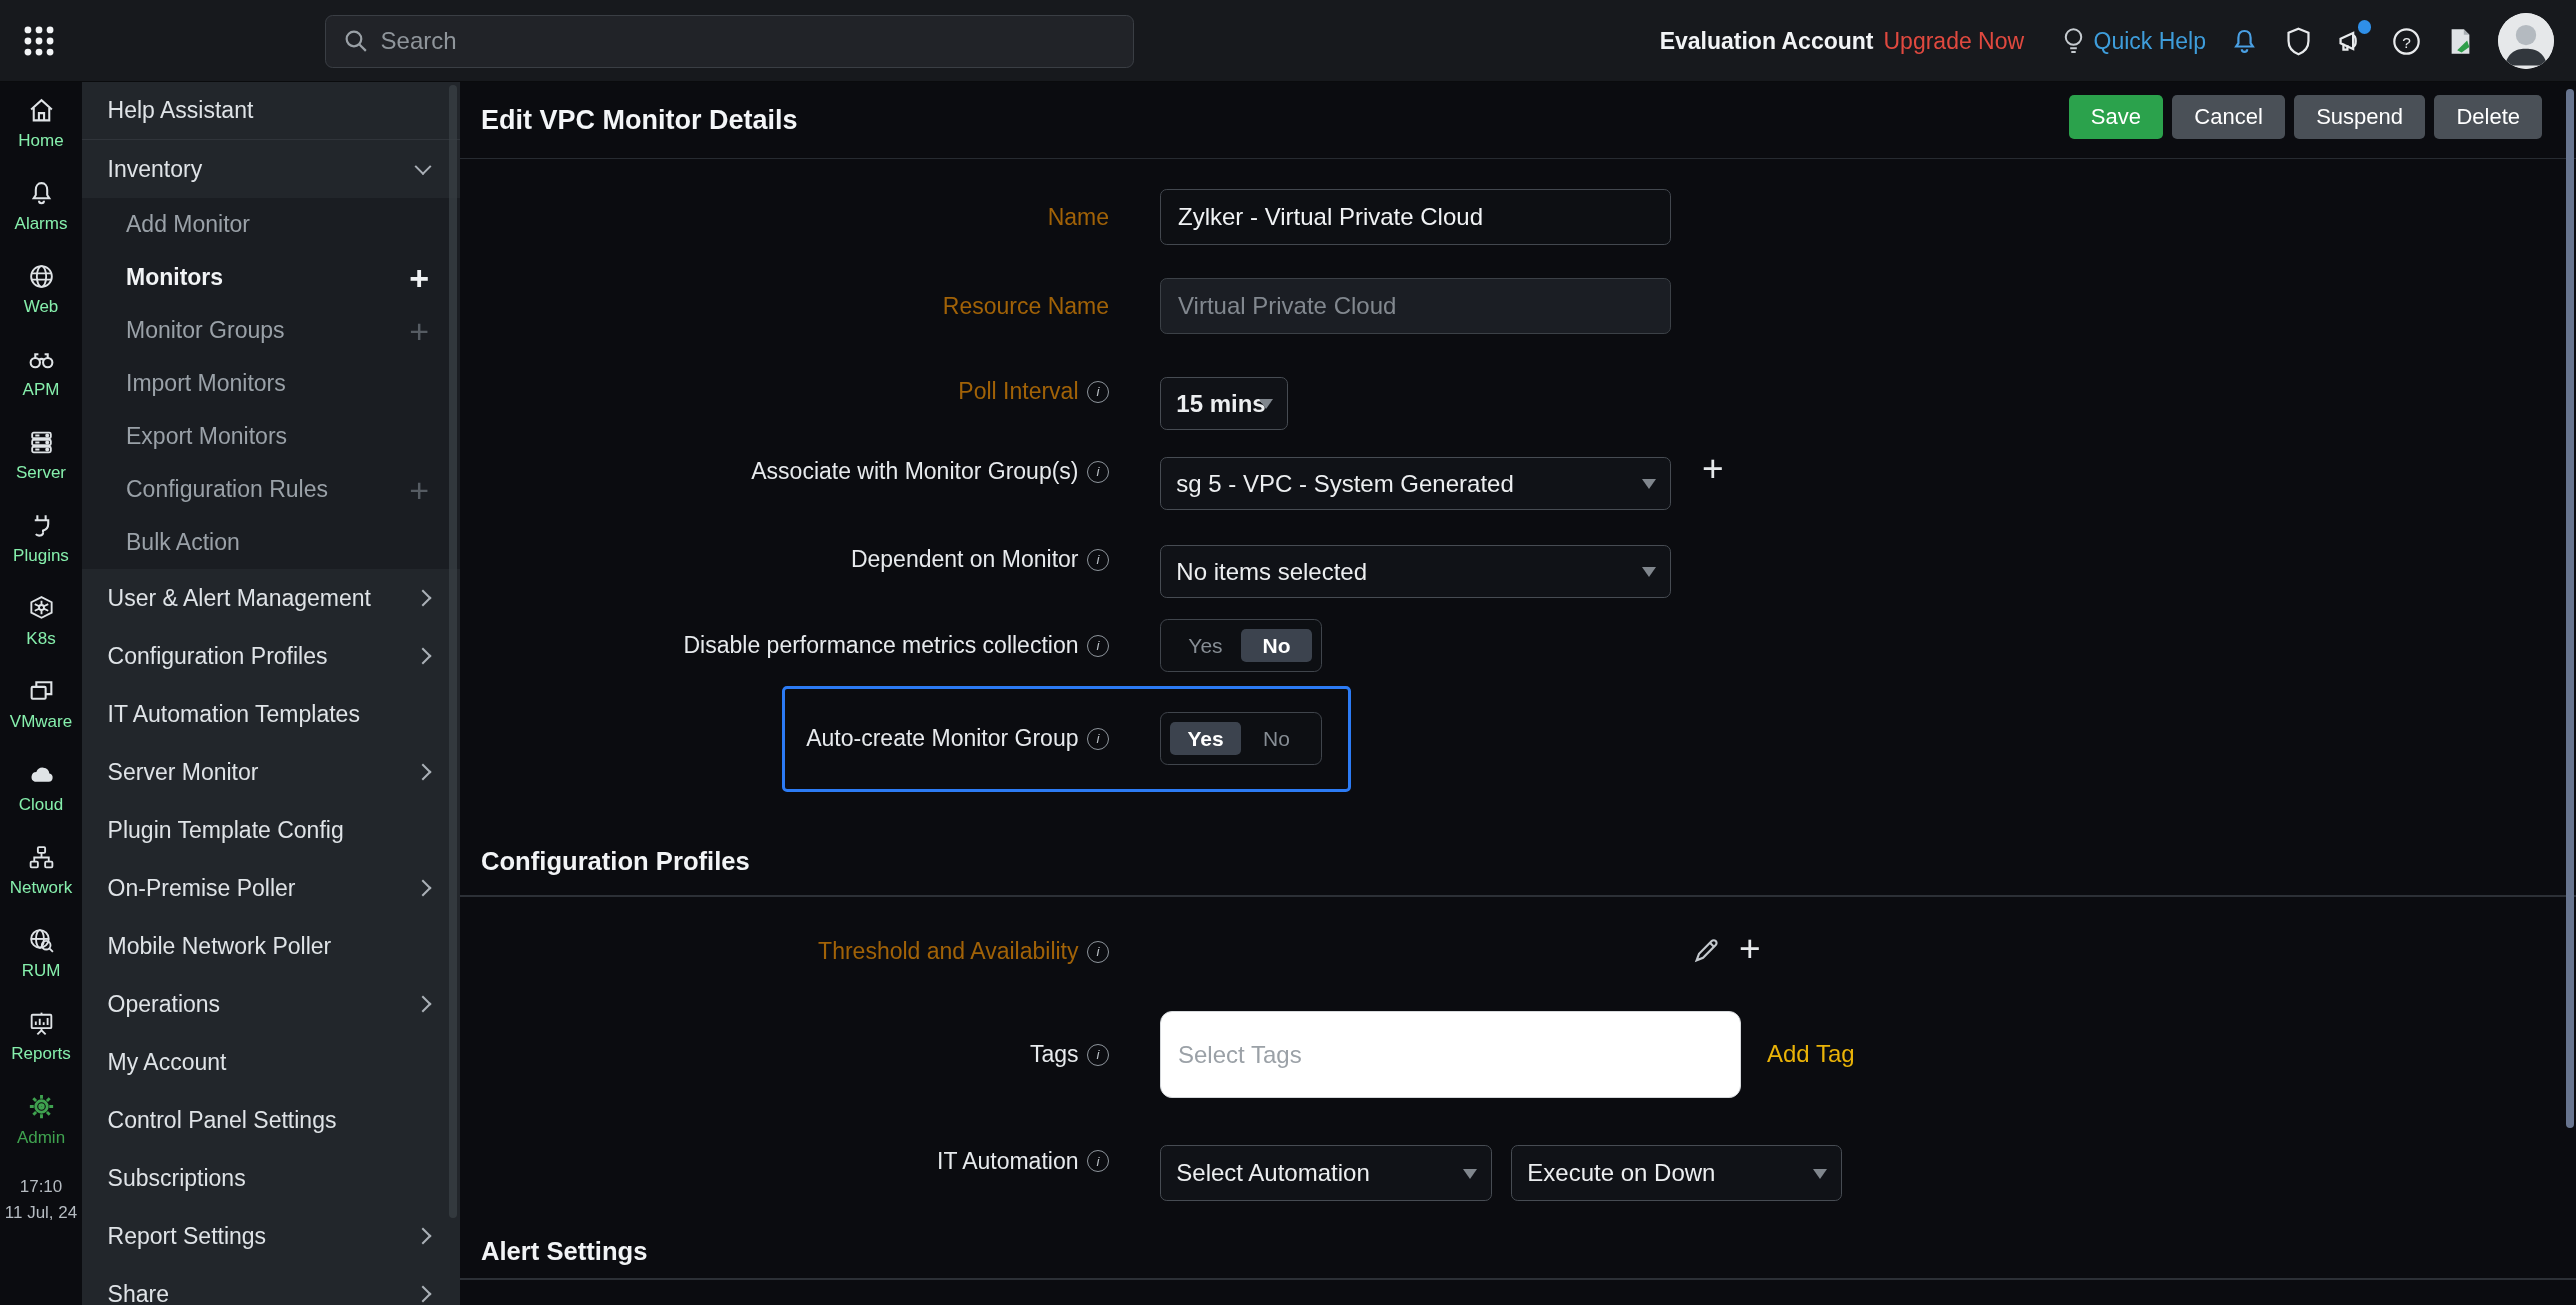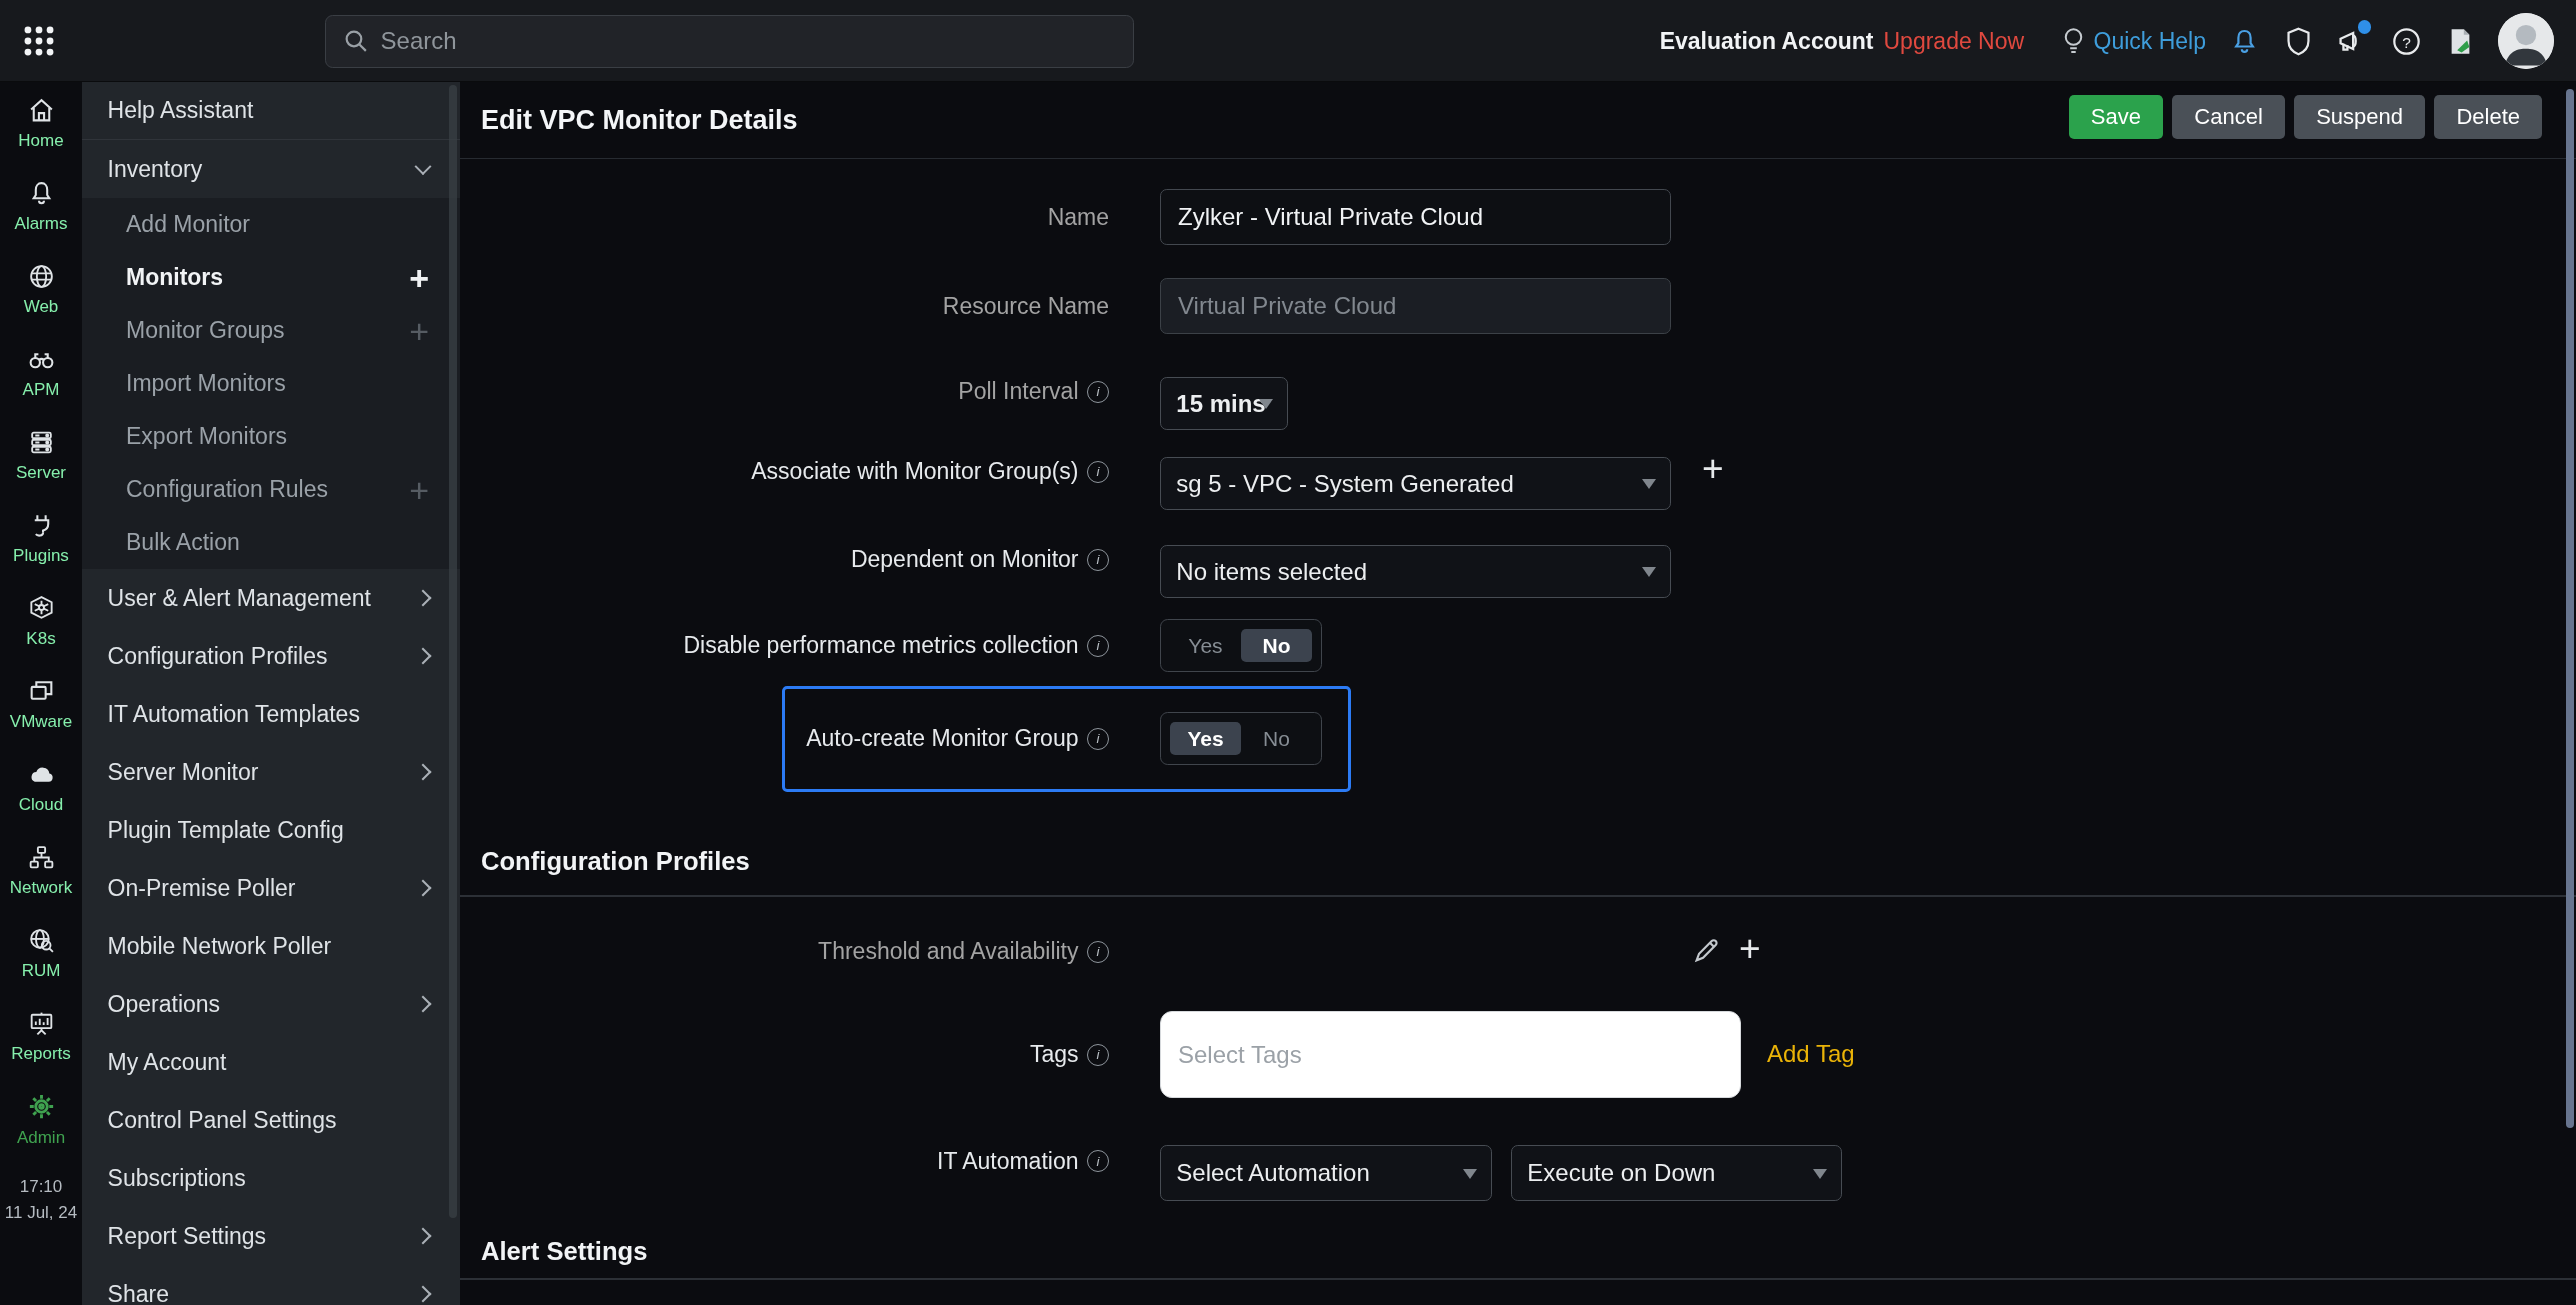--- a/index.html
+++ b/index.html
@@ -48,21 +48,21 @@
   #main { position:absolute; left:460px; top:82px; width:2116px; height:1223px; background:#0b0c10; z-index:2; }
   #page-header { position:absolute; left:0; top:0; width:100%; height:77px; border-bottom:1.7px solid #272b31; }
   #page-title { position:absolute; left:21px; top:0; height:77px; display:flex; align-items:center; font-size:27px; font-weight:600; color:#f4f6f8; }
   #actions { position:absolute; right:34px; top:12.8px; display:flex; gap:9.4px;border-radius:17px; }
   .btn { height:44px; padding:0 22px; border-radius:5.1px; font-size:22px; color:#fff; display:flex; align-items:center; cursor:pointer; border:none; font-family:"Liberation Sans",sans-serif; }
   .btn.green { background:#2ba24c; }
   .btn.gray { background:#4a5057; }
 
   .row { position:absolute; left:0; width:100%; }
   .lbl { position:absolute; left:0; top:0; bottom:0; width:649px; display:flex; align-items:center; justify-content:flex-end; gap:8.5px; font-size:23px; color:#e7eaed; }
-  .lbl.req { color:#a3a3a3; }
+  .lbl.req { color:#a16207; }
   .info { width:22px; height:22px; border-radius:50%; border:1.7px solid #8e959c; color:#b9bfc5; font-size:13.6px; display:inline-flex; align-items:center; justify-content:center; flex:0 0 auto; font-style:italic; }
   .info::after { content:"i"; }
 
   .tinput { position:absolute; left:700px; height:56px; background:#0d0f13; border:1.7px solid #43484f; border-radius:6.8px; color:#f1f3f5; font-size:24px; padding:0 17px; outline:none; font-family:"Liberation Sans",sans-serif; }
   .tinput.disabled { background:#1b1e24; border-color:#3c4147; color:#82888f; }
   .tinput.disabled::placeholder { color:#82888f; }
   .tinput.white { background:#ffffff; border:0.9px solid #d6d9dc; color:#333; }
   .tinput.white::placeholder { color:#9ba1a7; }
 
   .select { position:absolute; left:700px; height:53px; background:#101217; border:1.7px solid #474c53; border-radius:6.8px; display:flex; align-items:center; padding:0 41px 0 15.3px; cursor:pointer;margin-top:12px; }

